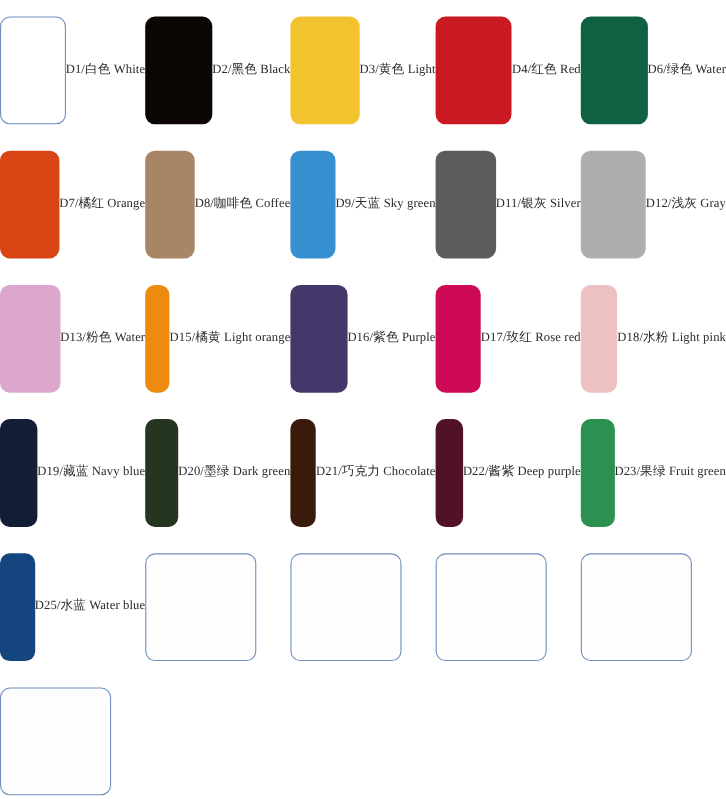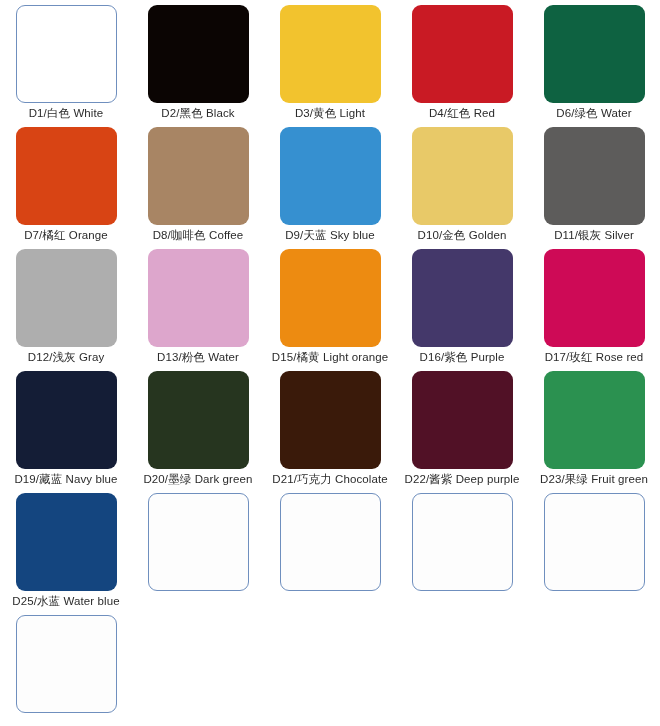--- a/index.html
+++ b/index.html
@@ -30,23 +30,24 @@
     width: 660px;
     height: 732px;
   }
 
   .swatch-cell {
     position: relative;
     width: 132px;
     height: 122px;
     box-sizing: border-box;
     display: flex;
-    flex-direction: column;
+    flex-direction: row;
     align-items: center;
     justify-content: flex-start;
+    font-family: Liberation Serif, serif;
   }
 
   .swatch-chip {
     width: 101px;
     height: 98px;
     margin-top: 5px;
     border-radius: 9px;
     box-sizing: border-box;
     background: #ffffff;
   }
@@ -95,25 +96,21 @@
       <div class="swatch-cell">
         <div class="swatch-chip" style="background: rgb(216, 68, 20);"></div>
         <div class="swatch-label">D7/橘红 Orange</div>
       </div>
       <div class="swatch-cell">
         <div class="swatch-chip" style="background: rgb(168, 133, 100);"></div>
         <div class="swatch-label">D8/咖啡色 Coffee</div>
       </div>
       <div class="swatch-cell">
         <div class="swatch-chip" style="background: rgb(54, 144, 208);"></div>
-        <div class="swatch-label">D9/天蓝 Sky blue</div>
-      </div>
-      <div class="swatch-cell">
-        <div class="swatch-chip" style="background: rgb(232, 201, 104);"></div>
-        <div class="swatch-label">D10/金色 Golden</div>
+        <div class="swatch-label">D9/天蓝 Sky green</div>
       </div>
       <div class="swatch-cell">
         <div class="swatch-chip" style="background: rgb(93, 92, 91);"></div>
         <div class="swatch-label">D11/银灰 Silver</div>
       </div>
       <div class="swatch-cell">
         <div class="swatch-chip" style="background: rgb(174, 174, 174);"></div>
         <div class="swatch-label">D12/浅灰 Gray</div>
       </div>
       <div class="swatch-cell">
@@ -124,20 +121,24 @@
         <div class="swatch-chip" style="background: rgb(237, 139, 17);"></div>
         <div class="swatch-label">D15/橘黄 Light orange</div>
       </div>
       <div class="swatch-cell">
         <div class="swatch-chip" style="background: rgb(68, 56, 106);"></div>
         <div class="swatch-label">D16/紫色 Purple</div>
       </div>
       <div class="swatch-cell">
         <div class="swatch-chip" style="background: rgb(206, 10, 86);"></div>
         <div class="swatch-label">D17/玫红 Rose red</div>
+      </div>
+      <div class="swatch-cell">
+        <div class="swatch-chip" style="background: rgb(238, 193, 193);"></div>
+        <div class="swatch-label">D18/水粉 Light pink</div>
       </div>
       <div class="swatch-cell">
         <div class="swatch-chip" style="background: rgb(20, 29, 54);"></div>
         <div class="swatch-label">D19/藏蓝 Navy blue</div>
       </div>
       <div class="swatch-cell">
         <div class="swatch-chip" style="background: rgb(38, 53, 31);"></div>
         <div class="swatch-label">D20/墨绿 Dark green</div>
       </div>
       <div class="swatch-cell">

